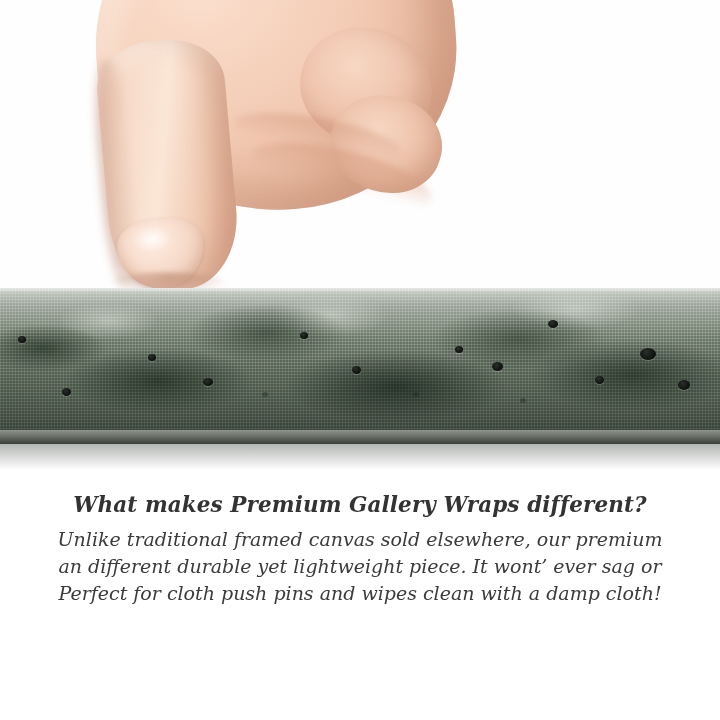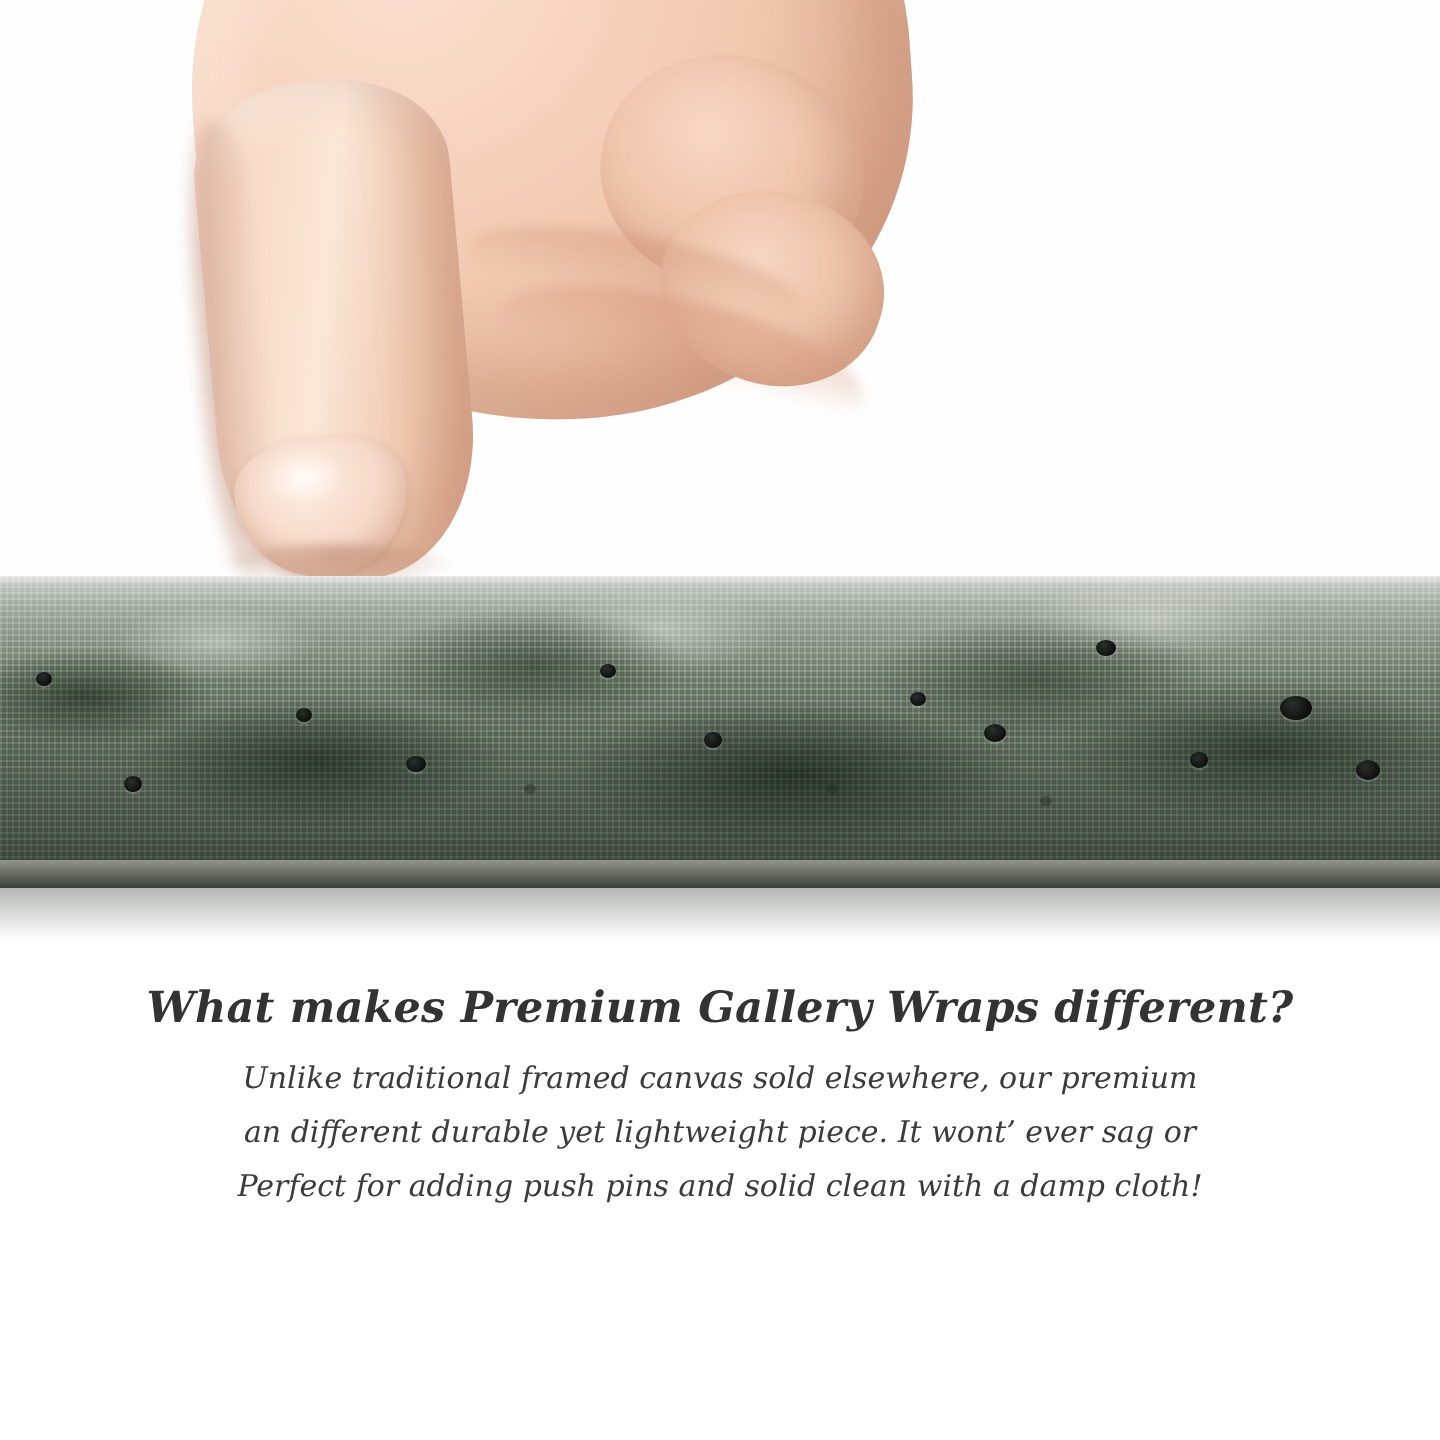--- a/index.html
+++ b/index.html
@@ -231,21 +231,21 @@
     font-style: italic;
   }
   .caption-title {
     font-size: 21.5px;
     font-weight: 700;
     letter-spacing: 0.1px;
     margin-bottom: 9px;
     color: #333333;
   }
   .caption-body {
-    font-size: 15px;
+    font-size: 19px;
     line-height: 27px;
     color: #3b3b3b;
     padding: 0 44px;
   }
   .caption-body .ln { display: block; white-space: nowrap; }
 </style>
 </head>
 <body>
 
 <div class="scene">
@@ -285,17 +285,17 @@
   </div>
   <div class="strip-top-hi"></div>
   <div class="canvas-bottom-edge"></div>
   <div class="canvas-drop-shadow"></div>
 
   <div class="caption">
     <div class="caption-title">What makes Premium Gallery Wraps different?</div>
     <div class="caption-body">
       <span class="ln">Unlike traditional framed canvas sold elsewhere, our premium</span>
       <span class="ln">an different durable yet lightweight piece. It wont’ ever sag or</span>
-      <span class="ln">Perfect for adding push pins and solid clean with a damp cloth!</span>
+      <span class="ln">Perfect for cloth push pins and wipes clean with a damp cloth!</span>
     </div>
   </div>
 
 </div>
 
 </body></html>

